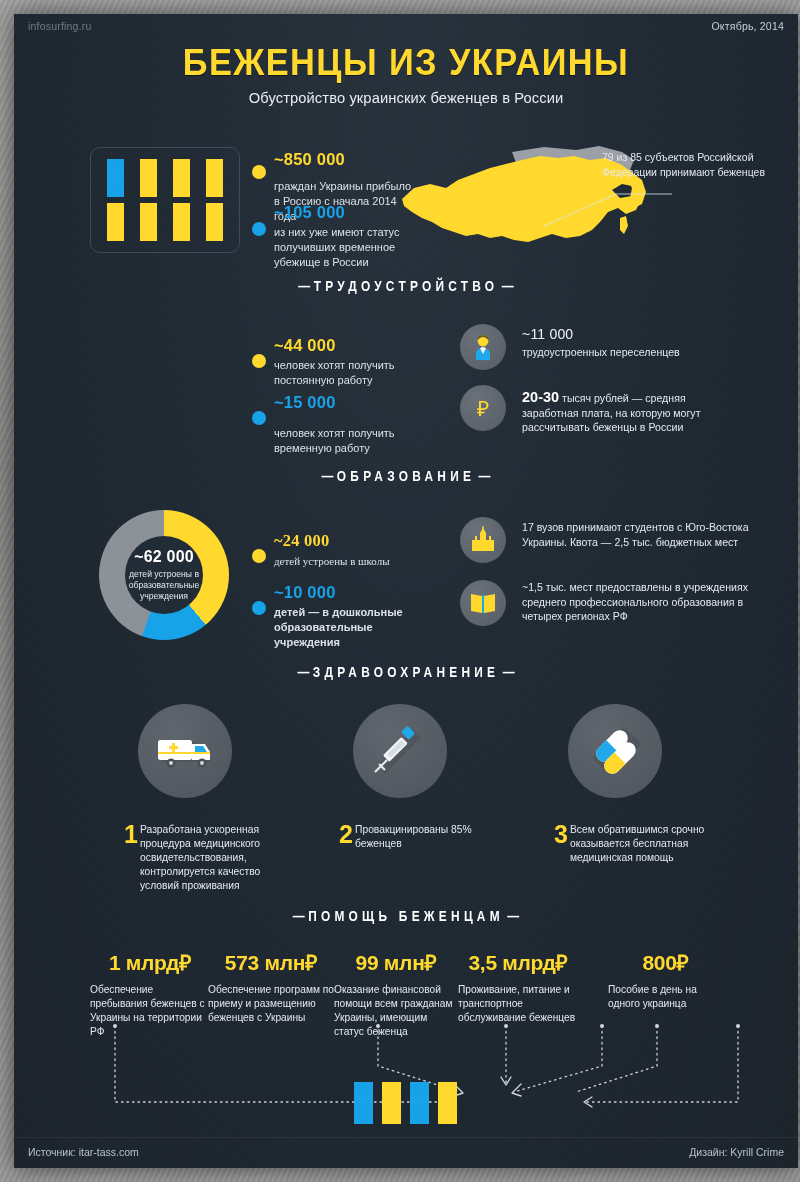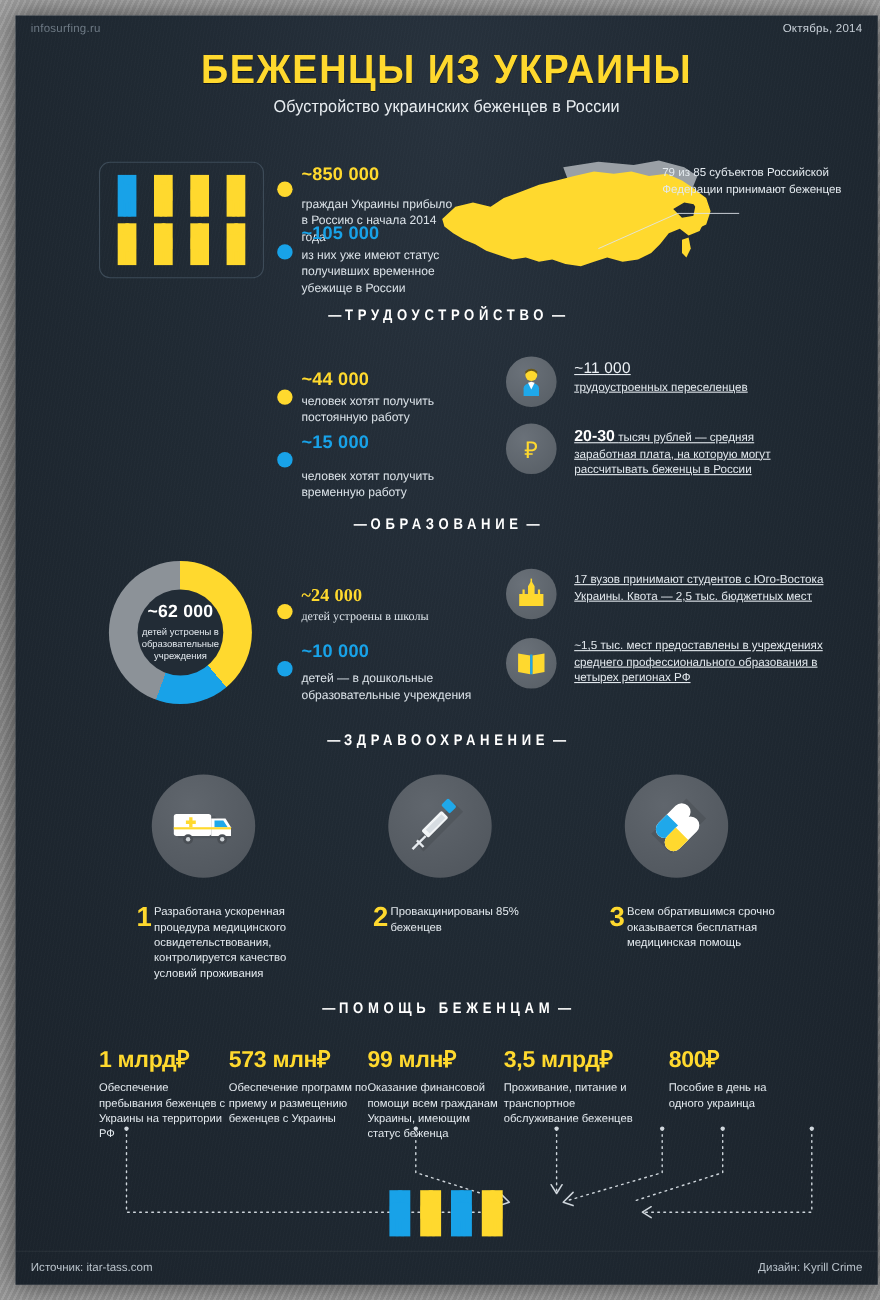--- a/index.html
+++ b/index.html
@@ -91,31 +91,31 @@
     background:#222c36;display:flex;flex-direction:column;align-items:center;justify-content:center;text-align:center;}
   .hole .hn{font-size:16px;font-weight:bold;color:#fff;margin-bottom:3px;letter-spacing:.2px;}
   .hole .ht{font-size:8.6px;color:#e2e8ee;line-height:11px;padding:0 3px;}
 
   
   .cicon{position:absolute;width:46px;height:46px;border-radius:50%;
     background:radial-gradient(circle at 35% 30%,#6a7179,#565d64);
     display:flex;align-items:center;justify-content:center;overflow:hidden;}
   .cicon.big{width:94px;height:94px;background:radial-gradient(circle at 38% 30%,#60666d,#4e545b);}
 
-  .itemtxt{position:absolute;font-size:10.6px;color:#e3e9ee;line-height:14.5px;text-decoration:underline;}
+  .itemtxt{position:absolute;font-size:10.6px;color:#e3e9ee;line-height:14.5px;}
 
   
   .hnum{position:absolute;font-size:25px;font-weight:bold;color:#ffd92e;
     font-family:"Liberation Sans Narrow","Liberation Sans",sans-serif;}
   .htxt{position:absolute;font-size:10.3px;color:#e3e9ee;line-height:14px;}
 
   
   .aid{position:absolute;top:934px;}
   .aidnum{font-size:21px;font-weight:bold;color:#ffd92e;letter-spacing:-.3px;
-    font-family:"Liberation Sans Narrow","Liberation Sans",sans-serif;white-space:nowrap;}
+    font-family:"Liberation Sans Narrow","Liberation Sans",sans-serif;white-space:nowrap;text-align:center;}
   .aidtxt{font-size:10.2px;color:#e3e9ee;line-height:14px;margin-top:7px;}
 
   .footer-src{position:absolute;left:14px;bottom:10px;font-size:10.5px;color:#b9c2ca;}
   .footer-des{position:absolute;right:14px;bottom:10px;font-size:10.5px;color:#b9c2ca;}
   .footline{position:absolute;left:0;bottom:30px;width:100%;height:1px;background:rgba(255,255,255,.06);}
 </style>
 </head>
 <body>
 
 <div class="frame">
@@ -259,21 +259,21 @@
 
     <div class="bullet b-yellow" style="left:238px;top:535px;"></div>
     <div style="position:absolute;left:260px;top:517px;width:150px;font-family:Liberation Serif, serif;">
       <div class="bignum n-yellow">~24 000</div>
       <div class="desc" style="margin-top:3px;">детей устроены в школы</div>
     </div>
 
     <div class="bullet b-blue" style="left:238px;top:587px;"></div>
     <div style="position:absolute;left:260px;top:569px;width:155px;">
       <div class="bignum n-blue">~10 000</div>
-      <div class="desc" style="margin-top:8px;">детей — в дошкольные образовательные учреждения</div>
+      <div class="desc" style="margin-top:3px;font-weight:bold;">детей — в дошкольные образовательные учреждения</div>
     </div>
 
     <div class="cicon" style="left:446px;top:503px;">
       <svg width="30" height="30" viewBox="0 0 30 30">
         <path d="M4 26 L4 15 L7 15 L7 11 L9 11 L9 15 L12 15 L12 8 L15 3 L18 8 L18 15 L21 15 L21 11 L23 11 L23 15 L26 15 L26 26 Z" fill="#ffd92e"></path>
         <rect x="14.3" y="1" width="1.4" height="4" fill="#ffd92e"></rect>
       </svg>
     </div>
     <div class="itemtxt" style="left:508px;top:506px;width:228px;">17 вузов принимают студентов с Юго-Востока Украины. Квота — 2,5 тыс. бюджетных мест</div>
 

